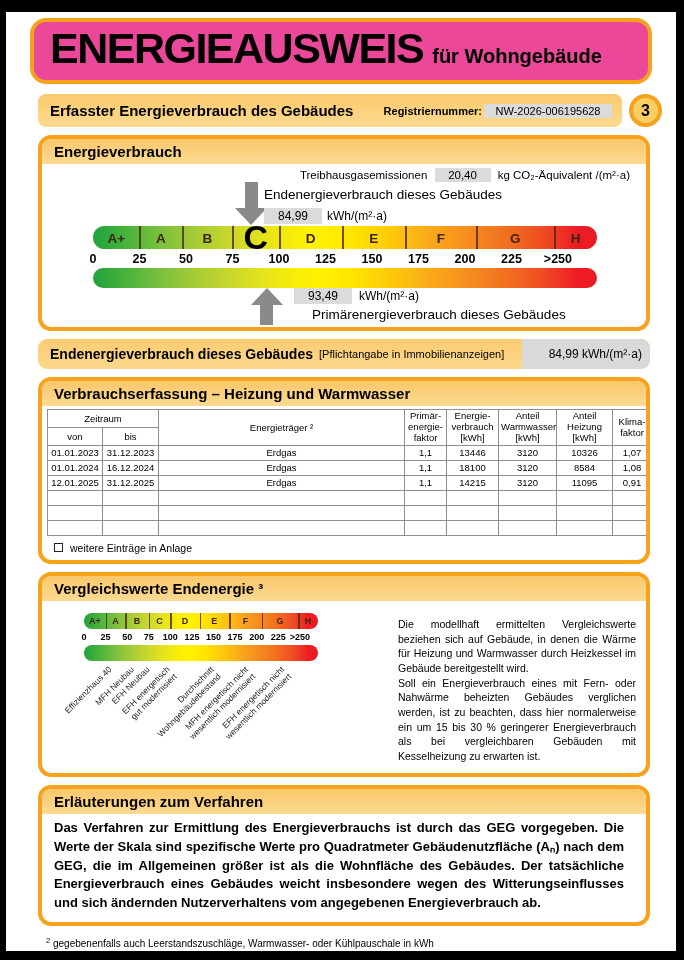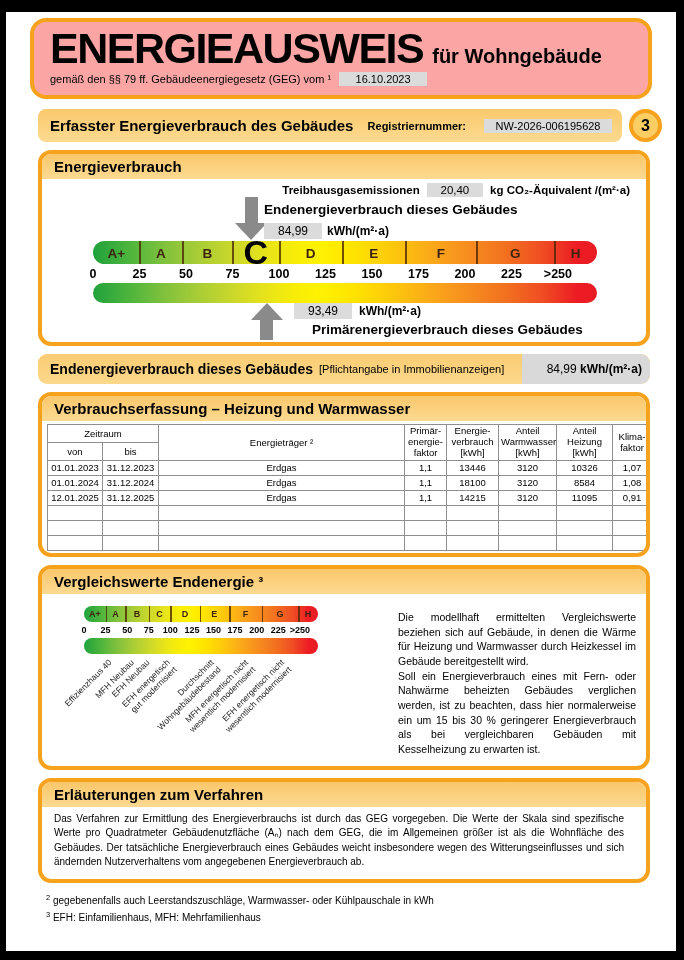--- a/index.html
+++ b/index.html
@@ -1,37 +1,37 @@
 <!DOCTYPE html>
 <html><head>
 <meta charset="utf-8">
 <style>
   * { margin:0; padding:0; box-sizing:border-box; }
   html,body { width:684px; height:960px; }
   body { background:#000; font-family:"Liberation Sans", sans-serif; color:#000; position:relative; }
   .frame { position:absolute; inset:0; background:#000; }
   .page { position:absolute; left:6px; top:12px; width:670px; height:939px; background:#fff; overflow:hidden; }
 
-  .bold { font-weight:bold; }
+  .bold { font-weight:normal; }
   .value-box { background:#DBDBDB; display:inline-block; text-align:center; padding:1px 8px; }
 
   
-  .header-box { margin:6px 24px 0 24px; border:4px solid #F6A21C; border-radius:16px; padding:4px 16px 9px 16px; background:#fca5a5; }
+  .header-box { margin:6px 24px 0 24px; border:4px solid #F6A21C; border-radius:16px; padding:4px 16px 9px 16px; background:#ec4899; }
   .title-row { display:flex; align-items:baseline; }
   .main-title { font-size:43px; font-weight:900; letter-spacing:-1.5px; line-height:1.05; }
   .title-suffix { font-size:20px; font-weight:900; margin-left:9px; }
   .law-row { font-size:11px; margin-top:1px; display:flex; align-items:center; }
   .date-box { min-width:88px; margin-left:8px; font-size:11px; }
 
   
   .reg-row { display:flex; align-items:center; margin:10px 14px 0 32px; }
   .reg-bar { flex:1; background:linear-gradient(180deg,#FAC96C,#FCDA90); border-radius:8px; height:33px; display:flex; align-items:center; padding:0 10px 0 12px; }
   .reg-title { font-size:15px; font-weight:bold; flex:1; }
   .reg-label { font-size:11px; font-weight:bold; }
-  .reg-value { font-size:11px; margin-left:18px; min-width:128px;text-align:center; }
+  .reg-value { font-size:11px; margin-left:2px; min-width:128px;text-align:center; }
   .page-circle { width:33px; height:33px; border-radius:50%; border:4px solid #F6A21C; background:#FBCE63; margin-left:7px;
                  display:flex; align-items:center; justify-content:center; font-size:16px; font-weight:bold; }
 
   
   .section { margin:8px 26px 0 32px; border:4px solid #F6A21C; border-radius:13px; background:#fff; overflow:hidden; }
   .section-header { background:linear-gradient(180deg,#FAC76A,#FCDA92); font-size:15px; font-weight:bold; padding:4px 12px 4px 12px; }
 
   
   .ev-content { position:relative; height:163px; font-size:11.5px; }
   .ghg-line { position:absolute; top:4px; right:16px; white-space:nowrap; }
@@ -84,40 +84,36 @@
   .cmp-bar1 .seg-divider { width:1.5px; }
   .cmp-ticks { position:absolute; left:42px; top:19px; width:234px; height:10px; font-size:9px; font-weight:bold; }
   .cmp-ticks .tick { position:absolute; transform:translateX(-50%); white-space:nowrap; }
   .cmp-bar2 { position:absolute; left:42px; top:32px; width:234px; height:16px; border-radius:8px; }
   .cmp-marker { position:absolute; top:52px; width:0; height:0; }
   .cmp-marker span { position:absolute; right:-2px; top:0; transform:rotate(-45deg); transform-origin:100% 0;
                      white-space:pre; text-align:right; font-size:8.5px; line-height:1.15; color:#1d1d1d; }
   .cmp-right { position:absolute; left:356px; top:16px; width:238px; font-size:10.5px; line-height:1.4; text-align:justify; }
 
   
-  .explain-text { font-size:10px; line-height:1.45; text-align:justify; padding:5px 22px 9px 12px; }
+  .explain-text { font-size:13px; line-height:1.45; text-align:justify; padding:5px 22px 9px 12px;font-weight:bold; }
 
   
   .footnotes { margin:9px 0 0 40px; font-size:10px; line-height:1.55; }
   .footnotes sup { font-size:7.5px; }
 </style>
 </head>
 <body>
 
 <div class="frame">
   <div class="page">
 
     <div class="header-box">
       <div class="title-row">
         <span class="main-title">ENERGIEAUSWEIS</span>
         <span class="title-suffix">für Wohngebäude</span>
-      </div>
-      <div class="law-row">
-        <span>gemäß den §§ 79 ff. Gebäudeenergiegesetz (GEG) vom ¹</span>
-        <span class="value-box date-box">16.10.2023</span>
       </div>
     </div>
 
     <div class="reg-row">
       <div class="reg-bar">
         <span class="reg-title">Erfasster Energieverbrauch des Gebäudes</span>
         <span class="reg-label">Registriernummer:</span>
         <span class="value-box reg-value">NW-2026-006195628</span>
       </div>
       <div class="page-circle">3</div>
@@ -235,21 +231,21 @@
                 <td>31.12.2023</td>
                 <td>Erdgas</td>
                 <td>1,1</td>
                 <td>13446</td>
                 <td>3120</td>
                 <td>10326</td>
                 <td>1,07</td>
               </tr>
               <tr>
                 <td>01.01.2024</td>
-                <td>31.12.2024</td>
+                <td>16.12.2024</td>
                 <td>Erdgas</td>
                 <td>1,1</td>
                 <td>18100</td>
                 <td>3120</td>
                 <td>8584</td>
                 <td>1,08</td>
               </tr>
               <tr>
                 <td>12.01.2025</td>
                 <td>31.12.2025</td>
@@ -285,20 +281,24 @@
                 <td>&nbsp;</td>
                 <td>&nbsp;</td>
                 <td>&nbsp;</td>
                 <td>&nbsp;</td>
                 <td>&nbsp;</td>
                 <td>&nbsp;</td>
                 <td>&nbsp;</td>
               </tr>
             </tbody>
         </table>
+      </div>
+      <div class="checkbox-row">
+        <span class="checkbox"></span>
+        <span>weitere Einträge in Anlage</span>
       </div>
     </div>
 
     <div class="section">
       <div class="section-header">Vergleichswerte Endenergie ³</div>
       <div class="cmp-content">
         <div class="cmp-left">
           <div class="cmp-bar1 scale-grad" id="scale-small">
               <span class="seg-label" style="left: 4.61255%;">A+</span>
               <div class="seg-divider" style="left: 9.22509%;"></div>

